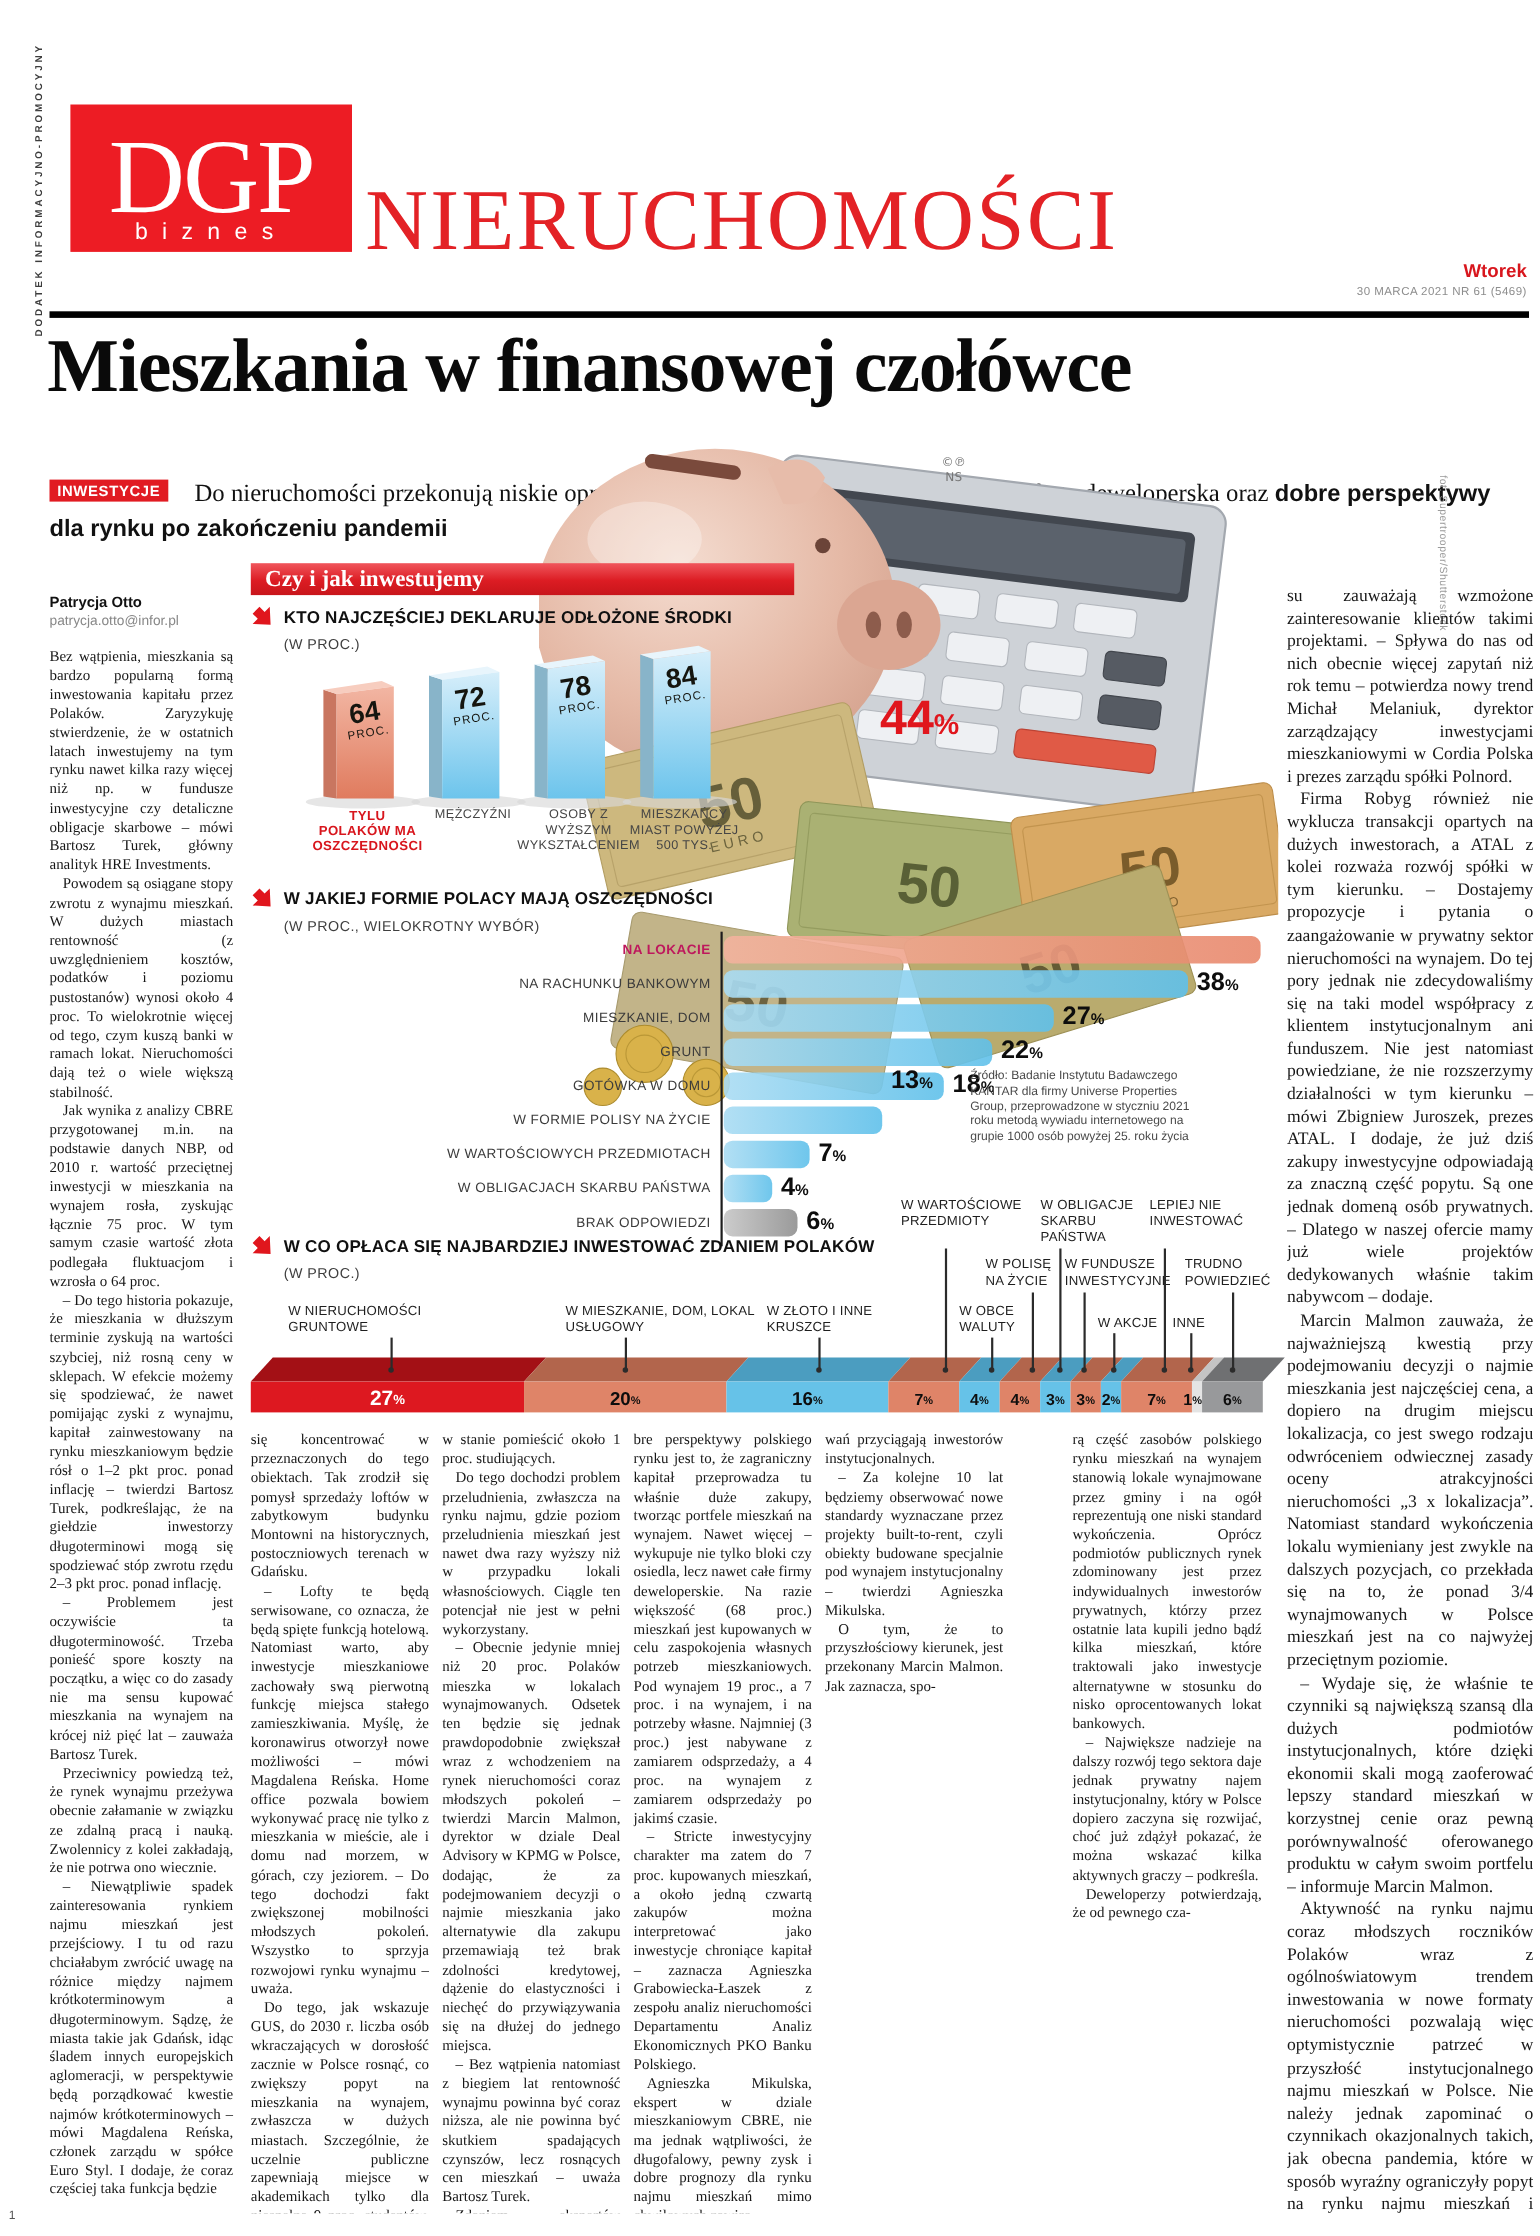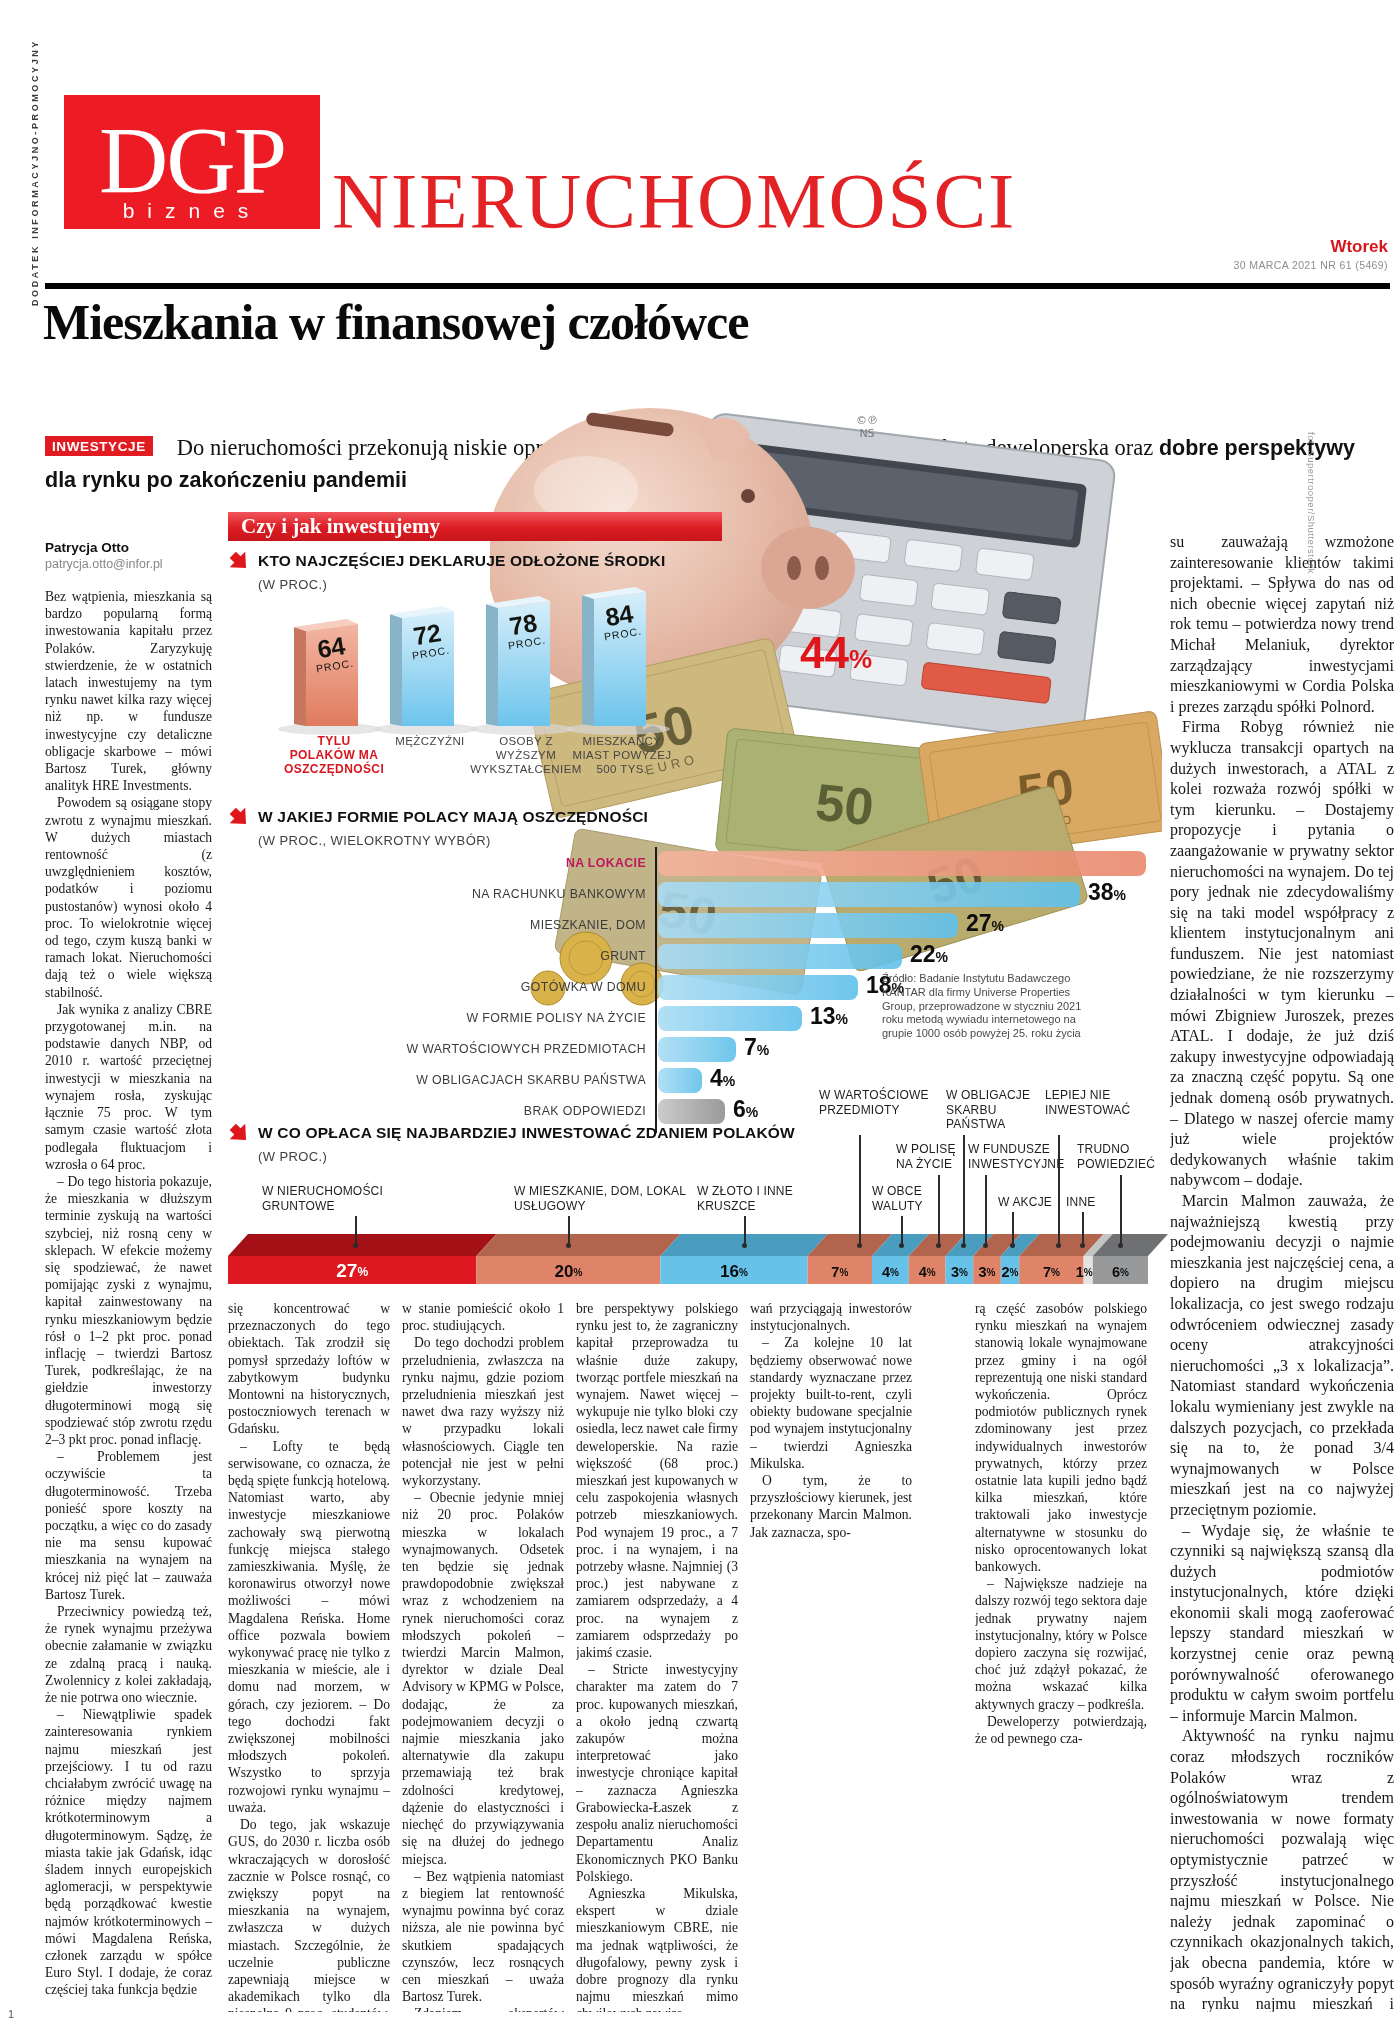--- a/index.html
+++ b/index.html
@@ -16,21 +16,21 @@
   #logo-sub{font:400 21px "Liberation Sans",sans-serif;color:#fff;letter-spacing:13px;margin-top:-14px;}
   #section-title{left:332px;top:156px;font-family:"Liberation Serif",serif;font-size:79px;
     color:#e32226;letter-spacing:2px;white-space:nowrap;}
   #day{right:12px;top:237px;font:700 17px "Liberation Sans",sans-serif;color:#d8161d;text-align:right;}
   #issue{right:12px;top:259px;font:400 10.5px "Liberation Sans",sans-serif;color:#8d8d8d;
     letter-spacing:.4px;text-align:right;}
   #rule{left:45px;top:283px;width:1345px;height:6px;background:#000;}
 
   
   #headline{left:43px;top:293px;font-family:"Liberation Serif",serif;font-weight:700;
-    font-size:50px;letter-spacing:-1px;color:#0a0a0a;white-space:nowrap;}
+    font-size:69px;letter-spacing:-1px;color:#0a0a0a;white-space:nowrap;}
   #lead{left:45px;top:432px;width:1335px;font-family:"Liberation Serif",serif;
     font-size:22.5px;line-height:32px;color:#111;}
   #kicker{display:inline-block;background:#e11b22;color:#fff;
     font:700 13.5px "Liberation Sans",sans-serif;letter-spacing:.6px;padding:3px 7px 2px 7px;
     vertical-align:4px;margin-right:24px;}
   .lead-bold{font-family:"Liberation Sans",sans-serif;font-weight:700;font-size:21.5px;}
   #author{left:45px;top:540px;}
   #author-name{font:700 13.5px "Liberation Sans",sans-serif;color:#111;}
   #author-email{font:400 12.5px "Liberation Sans",sans-serif;color:#888;margin-top:2px;}
 
@@ -275,21 +275,21 @@
         <div class="h-bar abs blue" style="left: 436px; top: 515px; width: 300px; z-index: 3;"></div>
         <div class="h-val abs" style="left: 744px; top: 512px; z-index: 4;">27<span class="pct">%</span></div>
         <div class="h-label abs" style="left: 0px; top: 546px; z-index: 4; line-height: 25px;">GRUNT</div>
         <div class="h-bar abs blue" style="left: 436px; top: 546px; width: 244px; z-index: 3;"></div>
         <div class="h-val abs" style="left: 688px; top: 543px; z-index: 4;">22<span class="pct">%</span></div>
         <div class="h-label abs" style="left: 0px; top: 577px; z-index: 4; line-height: 25px;">GOTÓWKA W DOMU</div>
         <div class="h-bar abs blue" style="left: 436px; top: 577px; width: 200px; z-index: 3;"></div>
         <div class="h-val abs" style="left: 644px; top: 574px; z-index: 4;">18<span class="pct">%</span></div>
         <div class="h-label abs" style="left: 0px; top: 608px; z-index: 4; line-height: 25px;">W FORMIE POLISY NA ŻYCIE</div>
         <div class="h-bar abs blue" style="left: 436px; top: 608px; width: 144px; z-index: 3;"></div>
-        <div class="h-val abs" style="left: 588px; top: 605px; z-index: 4; text-align: center;">13<span class="pct">%</span></div>
+        <div class="h-val abs" style="left: 588px; top: 570px; z-index: 4; text-align: center;">13<span class="pct">%</span></div>
         <div class="h-label abs" style="left: 0px; top: 639px; z-index: 4; line-height: 25px;">W WARTOŚCIOWYCH PRZEDMIOTACH</div>
         <div class="h-bar abs blue" style="left: 436px; top: 639px; width: 78px; z-index: 3;"></div>
         <div class="h-val abs" style="left: 522px; top: 636px; z-index: 4;">7<span class="pct">%</span></div>
         <div class="h-label abs" style="left: 0px; top: 670px; z-index: 4; line-height: 25px;">W OBLIGACJACH SKARBU PAŃSTWA</div>
         <div class="h-bar abs blue" style="left: 436px; top: 670px; width: 44px; z-index: 3;"></div>
         <div class="h-val abs" style="left: 488px; top: 667px; z-index: 4;">4<span class="pct">%</span></div>
         <div class="h-label abs" style="left: 0px; top: 701px; z-index: 4; line-height: 25px;">BRAK ODPOWIEDZI</div>
         <div class="h-bar abs gray" style="left: 436px; top: 701px; width: 67px; z-index: 3;"></div>
         <div class="h-val abs" style="left: 511px; top: 698px; z-index: 4;">6<span class="pct">%</span></div>
       </div>

